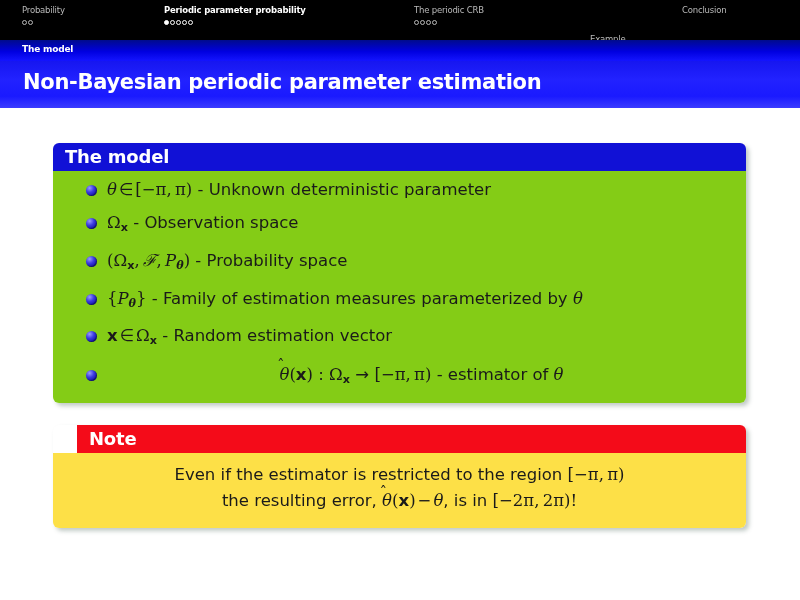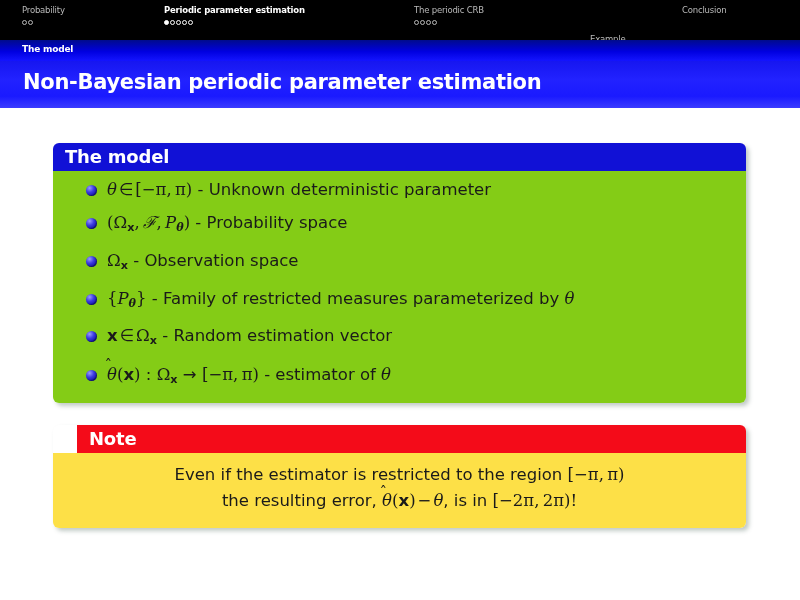--- a/index.html
+++ b/index.html
@@ -129,21 +129,21 @@
   }
   ul.bullets li {
     position: relative;
     padding: 0 0 0 44px;
     margin: 0 0 11px 0;
     min-height: 21px;
     line-height: 22px;
     font-size: 16.5px;
     white-space: nowrap;
   }
-  ul.bullets li:last-child { margin-bottom: 0; }
+  ul.bullets li:last-child { margin-bottom: 0; text-align: center; }
   .ball {
     position: absolute;
     left: 23px; top: 6px;
     width: 11px; height: 11px;
     border-radius: 50%;
     background: radial-gradient(circle at 33% 28%, #9a9aff 0%, #3a3ae0 40%, #1414a8 78%, #0d0d6b 100%);
     box-shadow: inset -1px -1px 1px rgba(0,0,0,0.35);
   }
 
   
@@ -187,21 +187,21 @@
 <body>
 
 <div class="navbar">
 
   <div class="nav-item nav-1">
     <span class="nav-label">Probability</span>
     <span class="nav-dots"><span class="dot"></span><span class="dot"></span></span>
   </div>
 
   <div class="nav-item nav-2 active">
-    <span class="nav-label">Periodic parameter estimation</span>
+    <span class="nav-label">Periodic parameter probability</span>
     <span class="nav-dots"><span class="dot filled"></span><span class="dot"></span><span class="dot"></span><span class="dot"></span><span class="dot"></span></span>
   </div>
 
   <div class="nav-item nav-3">
     <span class="nav-label">The periodic CRB</span>
     <span class="nav-dots"><span class="dot"></span><span class="dot"></span><span class="dot"></span><span class="dot"></span></span>
   </div>
 
   <div class="nav-item nav-4">
     <span class="nav-label">Example</span>
@@ -225,36 +225,36 @@
   <div class="block-title">The model</div>
   <div class="block-body">
     <ul class="bullets">
 
       <li title="θ ∈ [−π, π) - Unknown deterministic parameter">
         <span class="ball"></span>
         <span><span class="mi">θ</span><span class="op">∈</span><span class="mup">[−π, π)</span></span>
         <span> - Unknown deterministic parameter</span>
       </li>
 
+      <li title="Ωx - Observation space">
+        <span class="ball"></span>
+        <span><span class="mup">Ω</span><span class="sub bf">x</span></span>
+        <span> - Observation space</span>
+      </li>
+
       <li title="(Ωx, F, Pθ) - Probability space">
         <span class="ball"></span>
         <span><span class="mup">(</span><span class="mup">Ω</span><span class="sub bf">x</span><span class="mup">, </span><span class="mscr">ℱ</span><span class="mup">, </span><span class="mi">P</span><span class="sub it">θ</span><span class="mup">)</span></span>
         <span> - Probability space</span>
       </li>
 
-      <li title="Ωx - Observation space">
-        <span class="ball"></span>
-        <span><span class="mup">Ω</span><span class="sub bf">x</span></span>
-        <span> - Observation space</span>
-      </li>
-
       <li title="{Pθ} - Family of probability measures parameterized by θ">
         <span class="ball"></span>
         <span><span class="mup">{</span><span class="mi">P</span><span class="sub it">θ</span><span class="mup">}</span></span>
-        <span> - Family of restricted measures parameterized by </span><span class="mi">θ</span>
+        <span> - Family of estimation measures parameterized by </span><span class="mi">θ</span>
       </li>
 
       <li title="x ∈ Ωx - Random observation vector">
         <span class="ball"></span>
         <span><span class="mbf">x</span><span class="op">∈</span><span class="mup">Ω</span><span class="sub bf">x</span></span>
         <span> - Random estimation vector</span>
       </li>
 
       <li title="θ̂(x) : Ωx → [−π, π) - estimator of θ">
         <span class="ball"></span>

